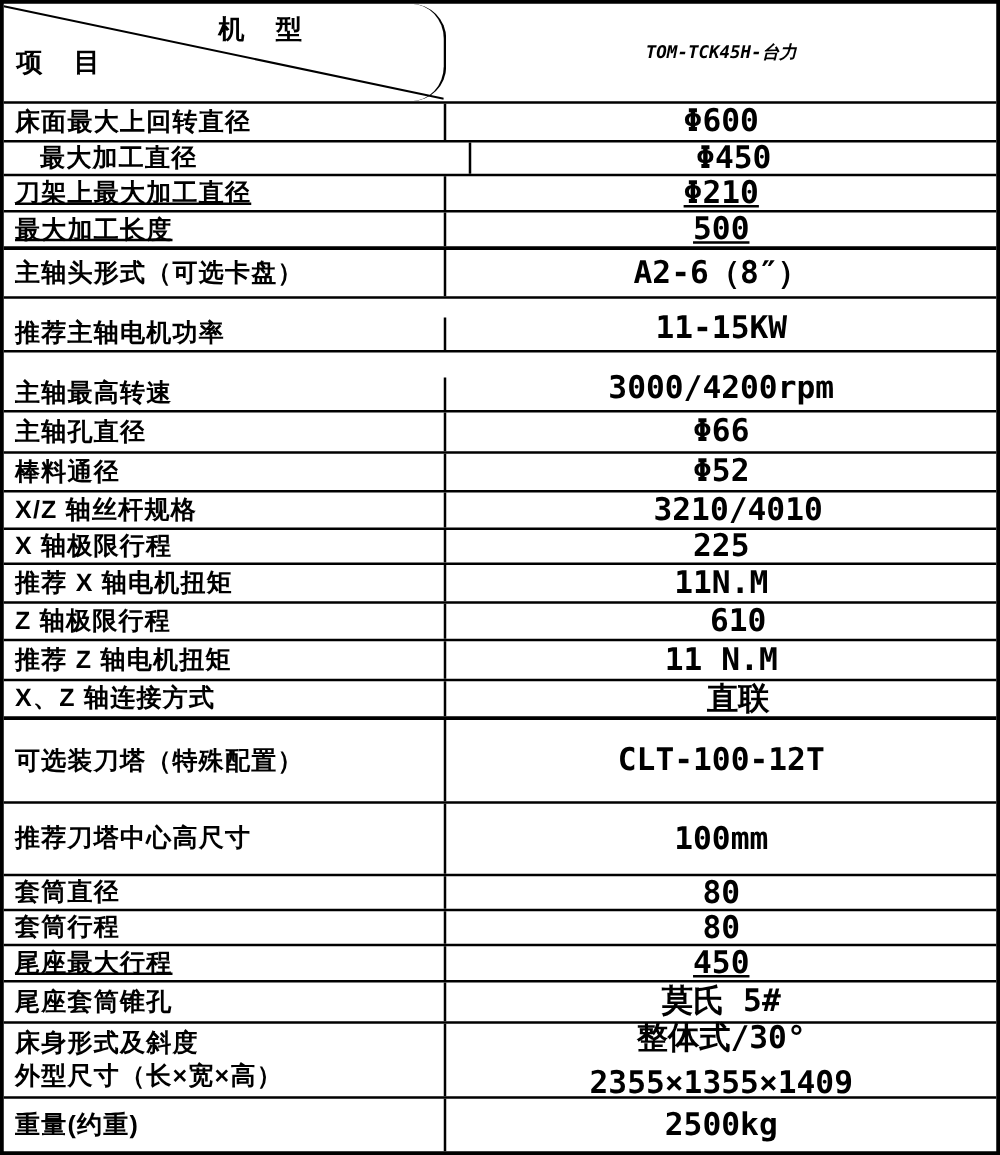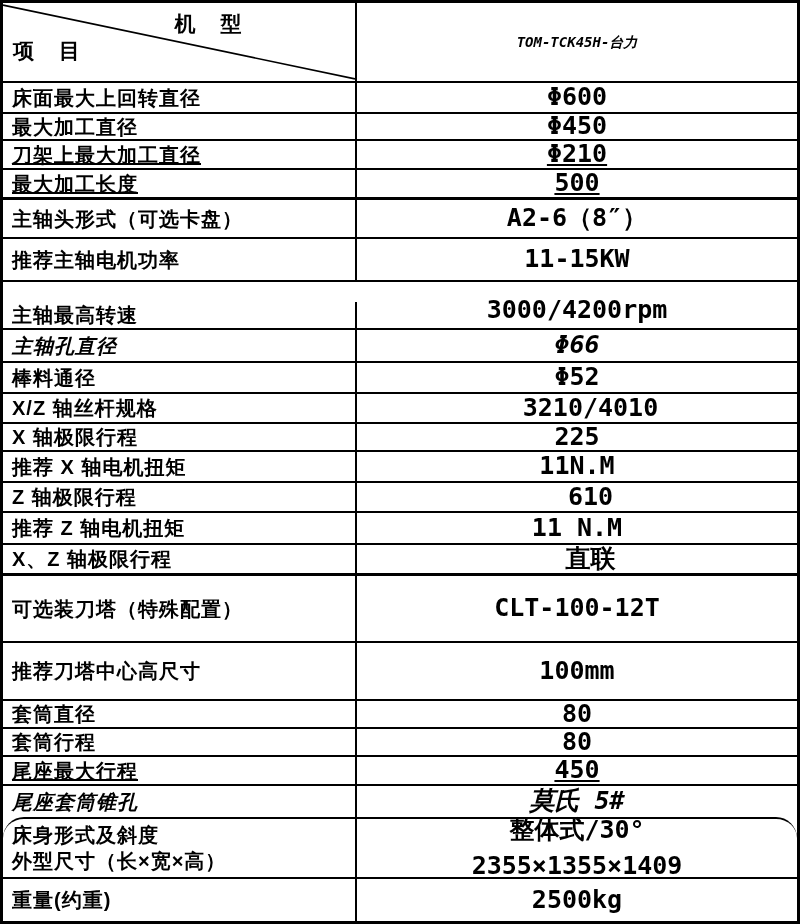--- a/index.html
+++ b/index.html
@@ -20,26 +20,26 @@
     padding-left:9px;font-size:20px;font-weight:bold;color:#000;
     white-space:pre-line;line-height:1.3;letter-spacing:1px;
   }
   .cell-value{
     flex:1;display:flex;align-items:center;justify-content:center;
     font-family:"DejaVu Sans Mono","Liberation Mono",monospace;
     font-size:25px;font-weight:bold;color:#000;white-space:pre-line;
     line-height:1.45;text-align:center;
   }
   
-  .h78{height:78px;} .h31{height:31px;} .h27{height:27px;} .h29{height:29px;text-decoration:underline;}
-  .h40{height:40px;} .h43{height:43px;} .h48{height:48px;align-items:flex-end;} .h33{height:33px;font-style:italic;}
+  .h78{height:78px;} .h31{height:31px;} .h27{height:27px;padding-left:20px;} .h29{height:29px;text-decoration:underline;}
+  .h40{height:40px;} .h43{height:43px;align-items:flex-end;} .h48{height:48px;align-items:flex-end;} .h33{height:33px;}
   .h30{height:30px;gap:27px;} .h28{height:28px;} .h32{height:32px;} .h68{height:68px;}
-  .h58{height:58px;} .h60{height:60px;border-radius:21px;} .h44{height:44px;}
+  .h58{height:58px;} .h60{height:60px;} .h44{height:44px;}
   
-  .corner{position:relative;padding:0;display:block;}
+  .corner{position:relative;padding:0;display:block;border-radius:28px;}
   .corner svg{position:absolute;left:0;top:0;width:100%;height:100%;}
   .corner-top{
     position:absolute;top:7px;left:0;width:100%;text-align:center;
     font-size:21px;font-weight:bold;letter-spacing:2px;padding-left:60px;
   }
   .corner-bottom{
     position:absolute;top:34px;left:10px;font-size:21px;font-weight:bold;letter-spacing:2px;
   }
   .model-cell{font-size:14px;letter-spacing:0px;font-style:italic;}
 </style>
@@ -110,21 +110,21 @@
     </div>
     <div class="trow h30">
       <div class="cell-label">Z 轴极限行程</div>
       <div class="cell-value">610</div>
     </div>
     <div class="trow h32">
       <div class="cell-label">推荐 Z 轴电机扭矩</div>
       <div class="cell-value">11 N.M</div>
     </div>
     <div class="trow h30">
-      <div class="cell-label">X、Z 轴极限行程</div>
+      <div class="cell-label">X、Z 轴连接方式</div>
       <div class="cell-value">直联</div>
     </div>
     <div class="trow thick h68">
       <div class="cell-label">可选装刀塔（特殊配置）</div>
       <div class="cell-value">CLT-100-12T</div>
     </div>
     <div class="trow h58">
       <div class="cell-label">推荐刀塔中心高尺寸</div>
       <div class="cell-value">100mm</div>
     </div>

